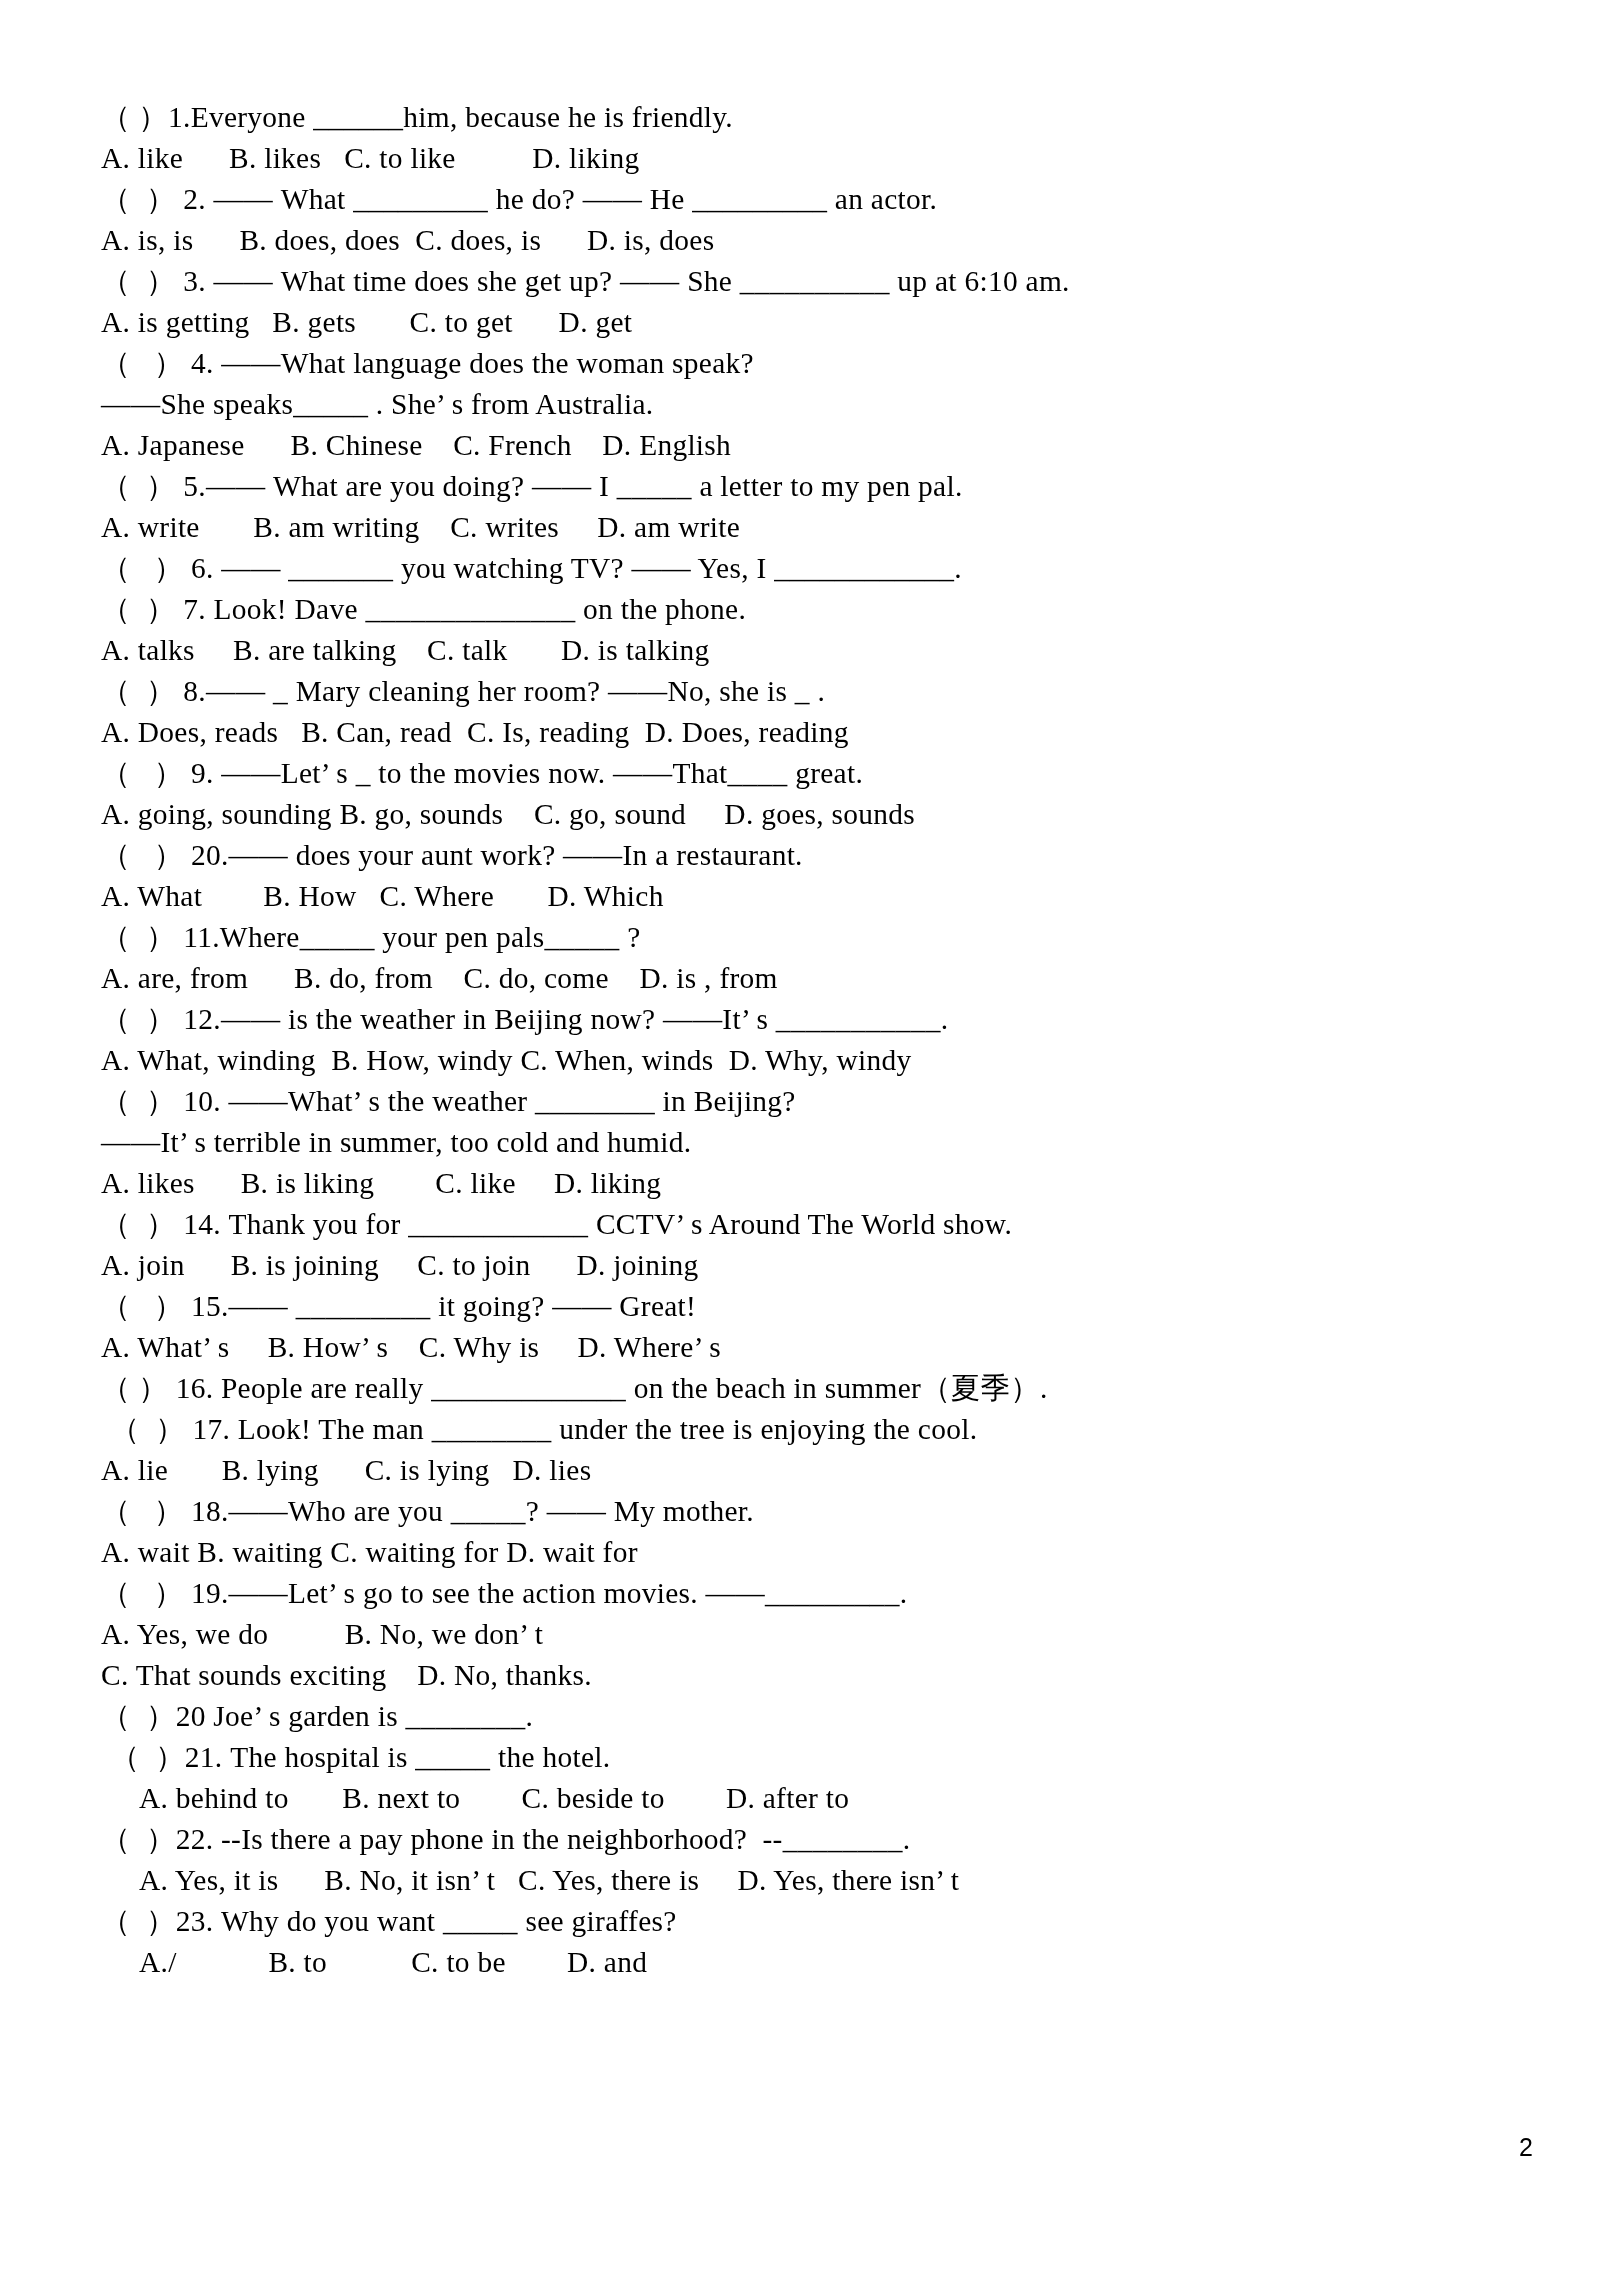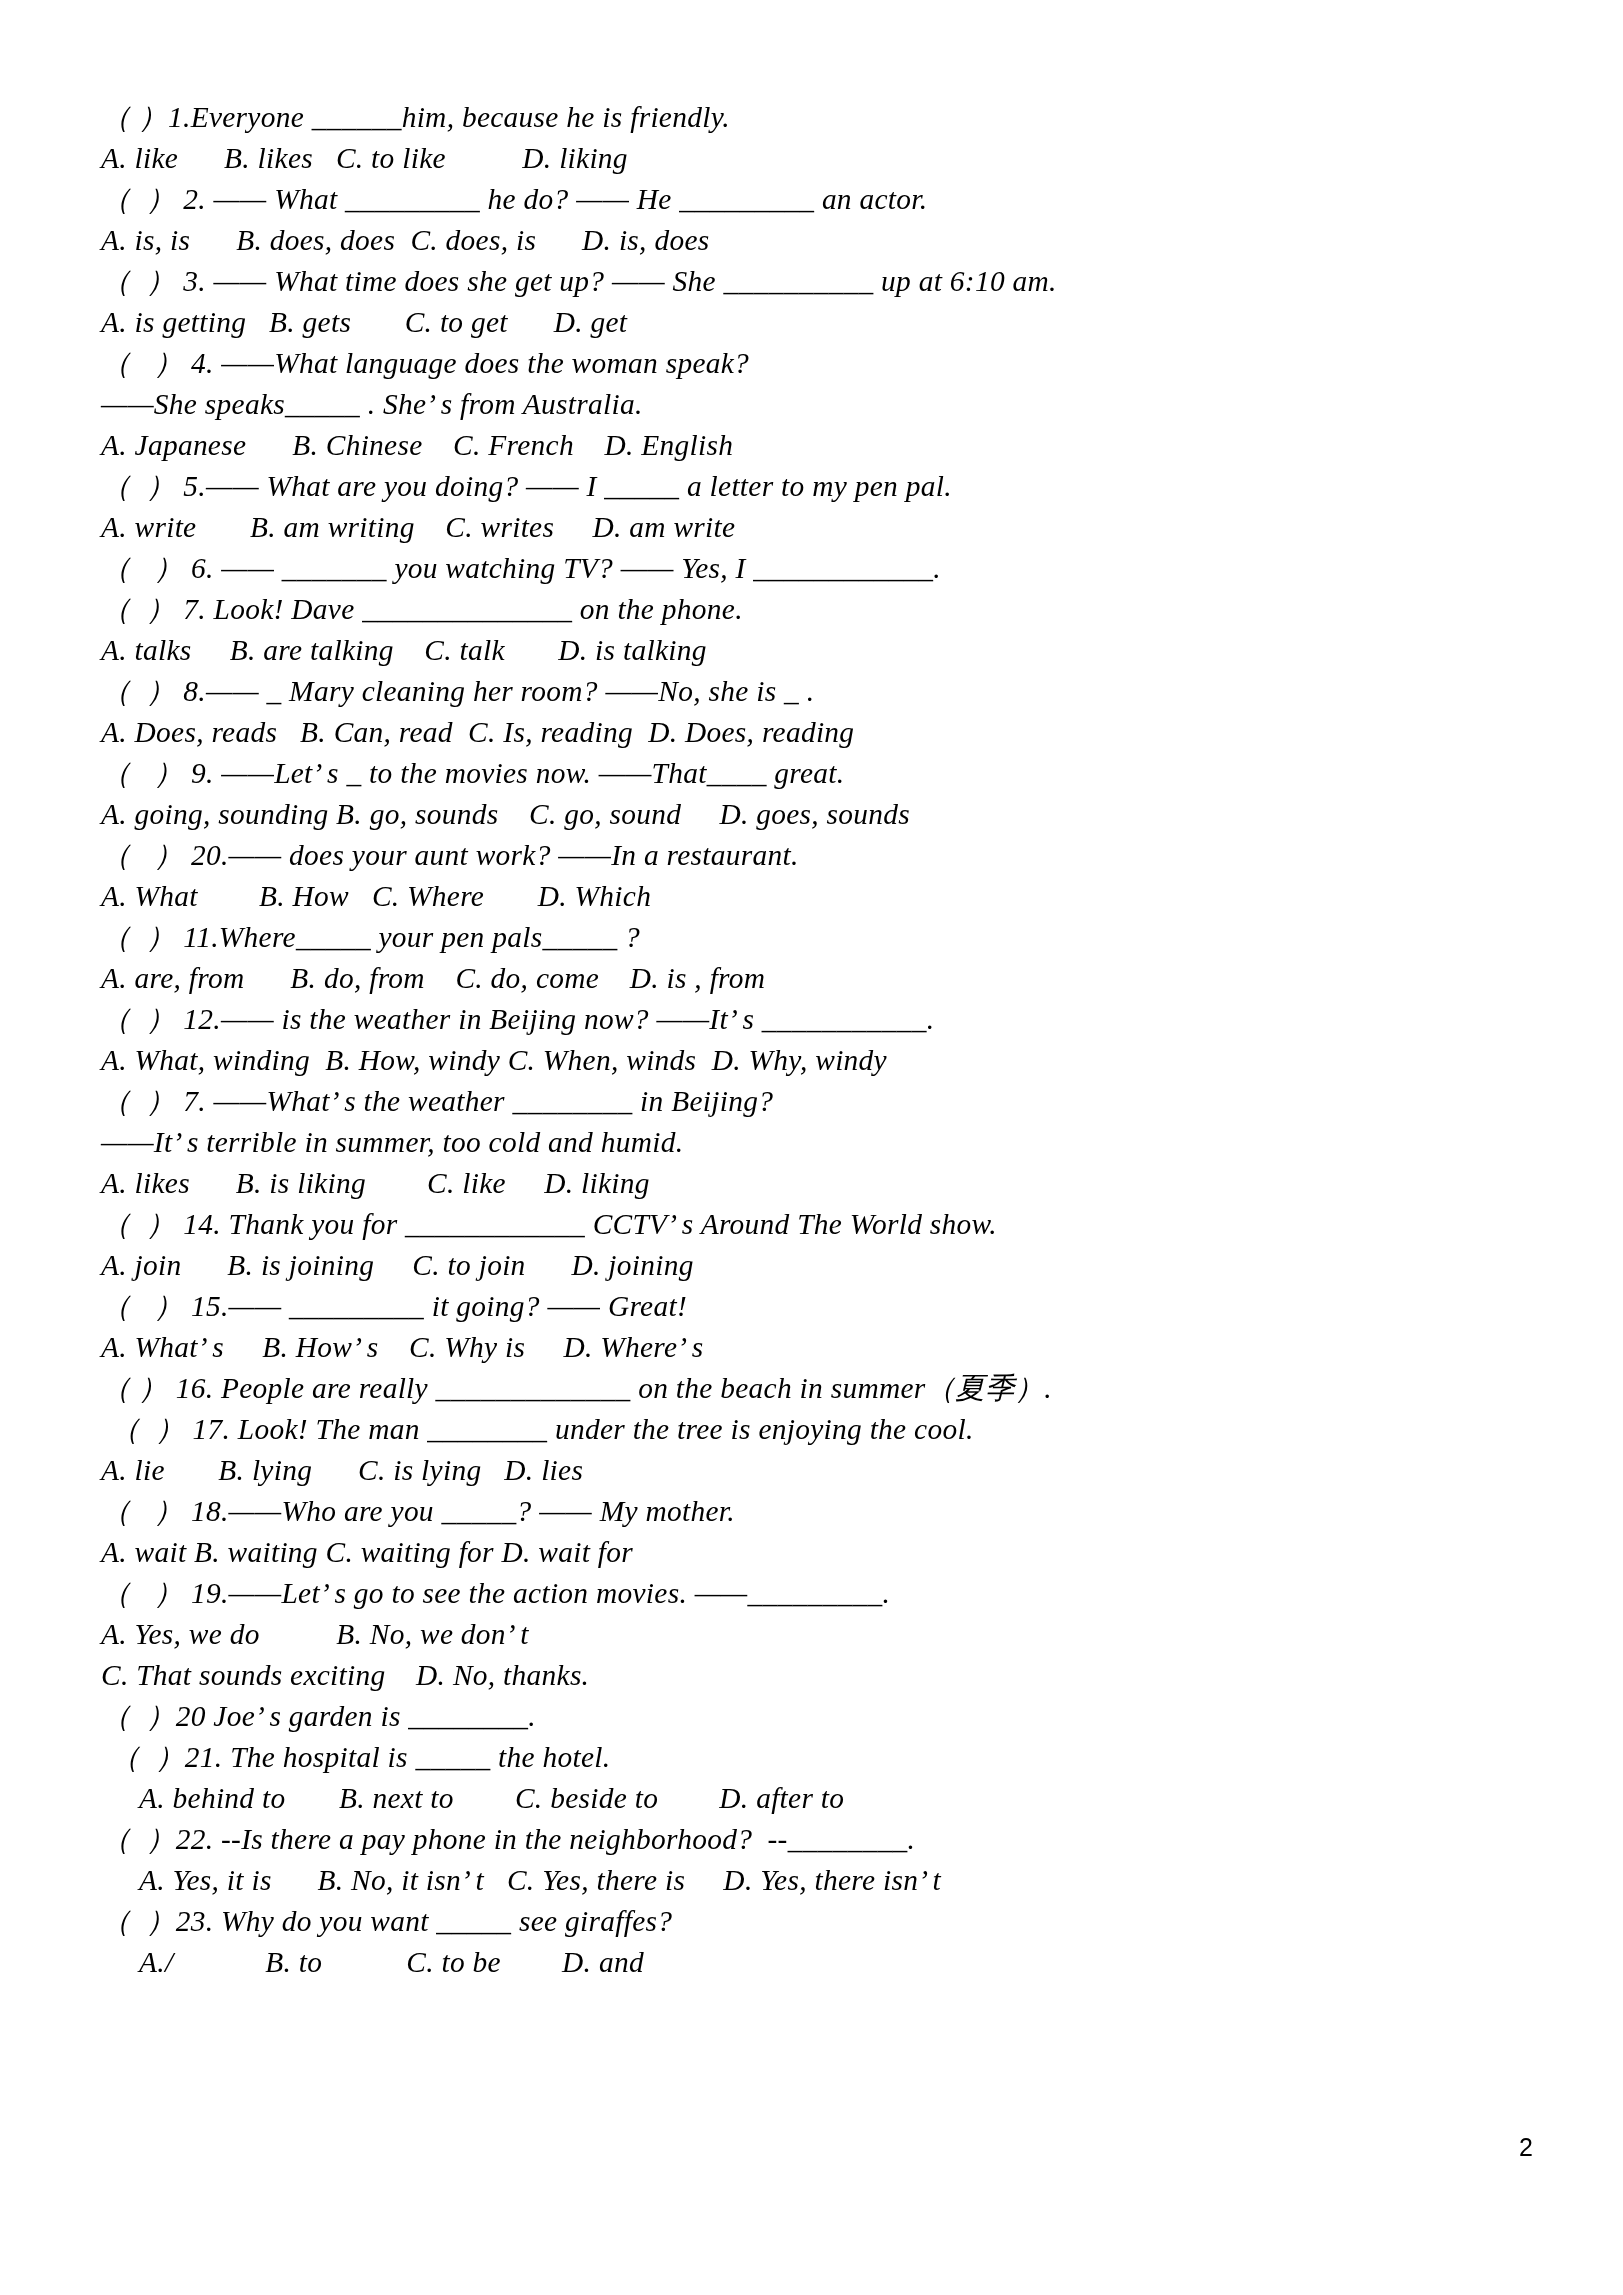--- a/index.html
+++ b/index.html
@@ -23,21 +23,20 @@
     width: 1427px;
   }
   .line {
     font-family: "Liberation Serif", "DejaVu Serif", serif;
     font-size: 29.4px;
     line-height: 41px;
     color: #000000;
     white-space: pre;
     letter-spacing: 0.3px;
     height: 41px;
-    font-style: italic;
   }
   
   .ind-0  { padding-left: 0px;  }
   .ind-1  { padding-left: 9.2px; }
   .ind-3  { padding-left: 38px; }
 
   .pagenum {
     position: absolute;
     right: 90px;
     top: 2135px;
@@ -69,21 +68,21 @@
       <div class="line ind-0">（  ） 8.—— _ Mary cleaning her room? ——No, she is _ .</div>
       <div class="line ind-0">A. Does, reads   B. Can, read  C. Is, reading  D. Does, reading</div>
       <div class="line ind-0">（   ） 9. ——Let’ s _ to the movies now. ——That____ great.</div>
       <div class="line ind-0">A. going, sounding B. go, sounds    C. go, sound     D. goes, sounds</div>
       <div class="line ind-0">（   ） 20.—— does your aunt work? ——In a restaurant.</div>
       <div class="line ind-0">A. What        B. How   C. Where       D. Which</div>
       <div class="line ind-0">（  ） 11.Where_____ your pen pals_____ ?</div>
       <div class="line ind-0">A. are, from      B. do, from    C. do, come    D. is , from</div>
       <div class="line ind-0">（  ） 12.—— is the weather in Beijing now? ——It’ s ___________.</div>
       <div class="line ind-0">A. What, winding  B. How, windy C. When, winds  D. Why, windy</div>
-      <div class="line ind-0">（  ） 7. ——What’ s the weather ________ in Beijing?</div>
+      <div class="line ind-0">（  ） 10. ——What’ s the weather ________ in Beijing?</div>
       <div class="line ind-0">——It’ s terrible in summer, too cold and humid.</div>
       <div class="line ind-0">A. likes      B. is liking        C. like     D. liking</div>
       <div class="line ind-0">（  ） 14. Thank you for ____________ CCTV’ s Around The World show.</div>
       <div class="line ind-0">A. join      B. is joining     C. to join      D. joining</div>
       <div class="line ind-0">（   ） 15.—— _________ it going? —— Great!</div>
       <div class="line ind-0">A. What’ s     B. How’ s    C. Why is     D. Where’ s</div>
       <div class="line ind-0">（ ） 16. People are really _____________ on the beach in summer（夏季）.</div>
       <div class="line ind-1">（  ） 17. Look! The man ________ under the tree is enjoying the cool.</div>
       <div class="line ind-0">A. lie       B. lying      C. is lying   D. lies</div>
       <div class="line ind-0">（   ） 18.——Who are you _____? —— My mother.</div>

